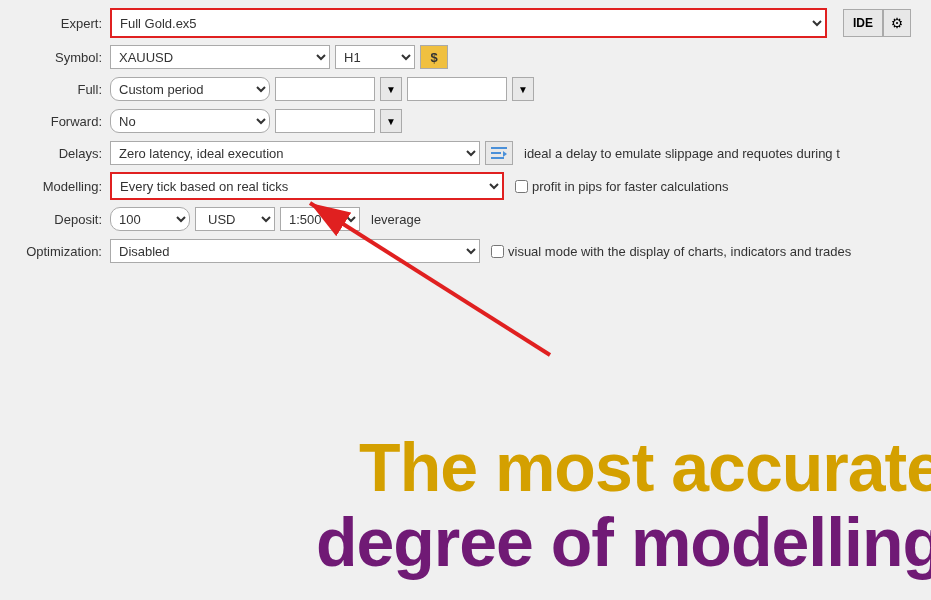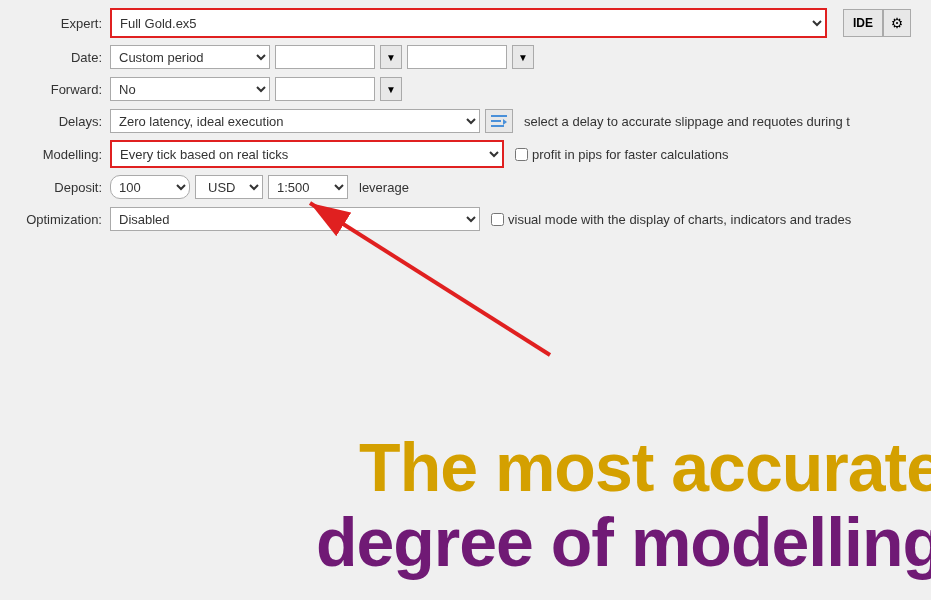--- a/index.html
+++ b/index.html
@@ -74,21 +74,21 @@
     }
     .btn-gear {
       height: 28px;
       width: 28px;
       background: #e8e8e8;
       border: 1px solid #aaa;
       font-size: 14px;
       cursor: pointer;
     }
     .select-wide { width: 220px; }
-    .select-medium { width: 160px; }
+    .select-medium { width: 160px; border-radius: 9px; }
     .select-h1 { width: 80px; }
     .btn-dollar {
       height: 24px;
       width: 28px;
       background: #f0c040;
       border: 1px solid #aaa;
       font-size: 13px;
       font-weight: bold;
       cursor: pointer;
       color: #333;
@@ -168,44 +168,52 @@
       font-weight: bold;
       color: #701a75;
       line-height: 1.1;
       letter-spacing: -1px;
     }
     .deposit-input {
       width: 80px;
       border-radius: 10px;
     }
     .currency-select {
-      width: 68px;
+      width: 80px;
       padding-left: 8px;
     }
     .leverage-select {
       width: 80px;
     }
   </style>
 </head>
 <body>
 
 <div class="form-area">
 
   <div class="form-row expert-row">
     <div class="form-label">Expert:</div>
     <div class="expert-select-wrap">
       <select><option value="Full Gold.ex5">Full Gold.ex5</option></select>
     </div>
     <button class="btn-ide">IDE</button>
     <button class="btn-gear">⚙</button>
   </div>
 
-
-  <div class="form-row">
-    <div class="form-label">Date:</div>
+  <div class="form-row">
+    <div class="form-label">Symbol:</div>
+    <div class="form-controls">
+      <select class="select-wide"><option value="XAUUSD">XAUUSD</option></select>
+      <select class="select-h1"><option value="H1">H1</option><option value="M1">M1</option><option value="M5">M5</option><option value="M15">M15</option><option value="M30">M30</option><option value="H4">H4</option><option value="D1">D1</option></select>
+      <button class="btn-dollar">$</button>
+    </div>
+  </div>
+
+  <div class="form-row">
+    <div class="form-label">Full:</div>
     <div class="form-controls">
       <select class="select-medium"><option value="Custom period">Custom period</option><option value="All history">All history</option><option value="Last year">Last year</option></select>
       <input type="text" class="date-input" style="">
       <button class="date-btn">▼</button>
       <input type="text" class="date-input" style="">
       <button class="date-btn">▼</button>
     </div>
   </div>
 
   <div class="form-row">
@@ -222,21 +230,21 @@
     <div class="form-controls">
       <select style="width:370px;"><option value="Zero latency, ideal execution">Zero latency, ideal execution</option><option value="Random delay">Random delay</option><option value="2ms">2ms</option></select>
       <button class="btn-slippage">
         <svg class="slippage-icon" viewBox="0 0 18 18">
           <rect x="1" y="3" width="16" height="2" fill="#4a90d9"></rect>
           <rect x="1" y="8" width="10" height="2" fill="#4a90d9"></rect>
           <rect x="1" y="13" width="13" height="2" fill="#4a90d9"></rect>
           <polygon points="13,7 17,10 13,13" fill="#4a90d9"></polygon>
         </svg>
       </button>
-      <span class="side-note">select a delay to accurate slippage and requotes during t</span>
+      <span class="side-note">ideal a delay to emulate slippage and requotes during t</span>
     </div>
   </div>
 
   <div class="form-row">
     <div class="form-label">Modelling:</div>
     <div class="form-controls">
       <div class="modelling-row-wrap">
         <select><option value="Every tick based on real ticks">Every tick based on real ticks</option><option value="Every tick">Every tick</option><option value="1 minute OHLC">1 minute OHLC</option><option value="Open prices only">Open prices only</option><option value="Math calculations">Math calculations</option></select>
       </div>
       <label class="checkbox-label">

